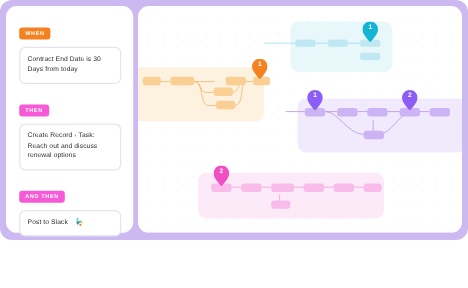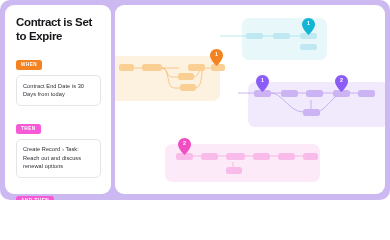--- a/index.html
+++ b/index.html
@@ -127,21 +127,20 @@
   .g-pink .node { background: #f9bbe9; }
 </style>
 </head>
 <body>
 
 <div id="app-frame">
 
   <div id="left-panel">
     <div id="panel-inner">
 
-      <div id="panel-title">Contract is Set to Expire</div>
 
       <div class="step-block">
         <span class="badge when">WHEN</span>
         <div class="step-card">
           <span>Contract End Date is 30 Days from today</span>
         </div>
       </div>
 
       <div class="step-block">
         <span class="badge then">THEN</span>

